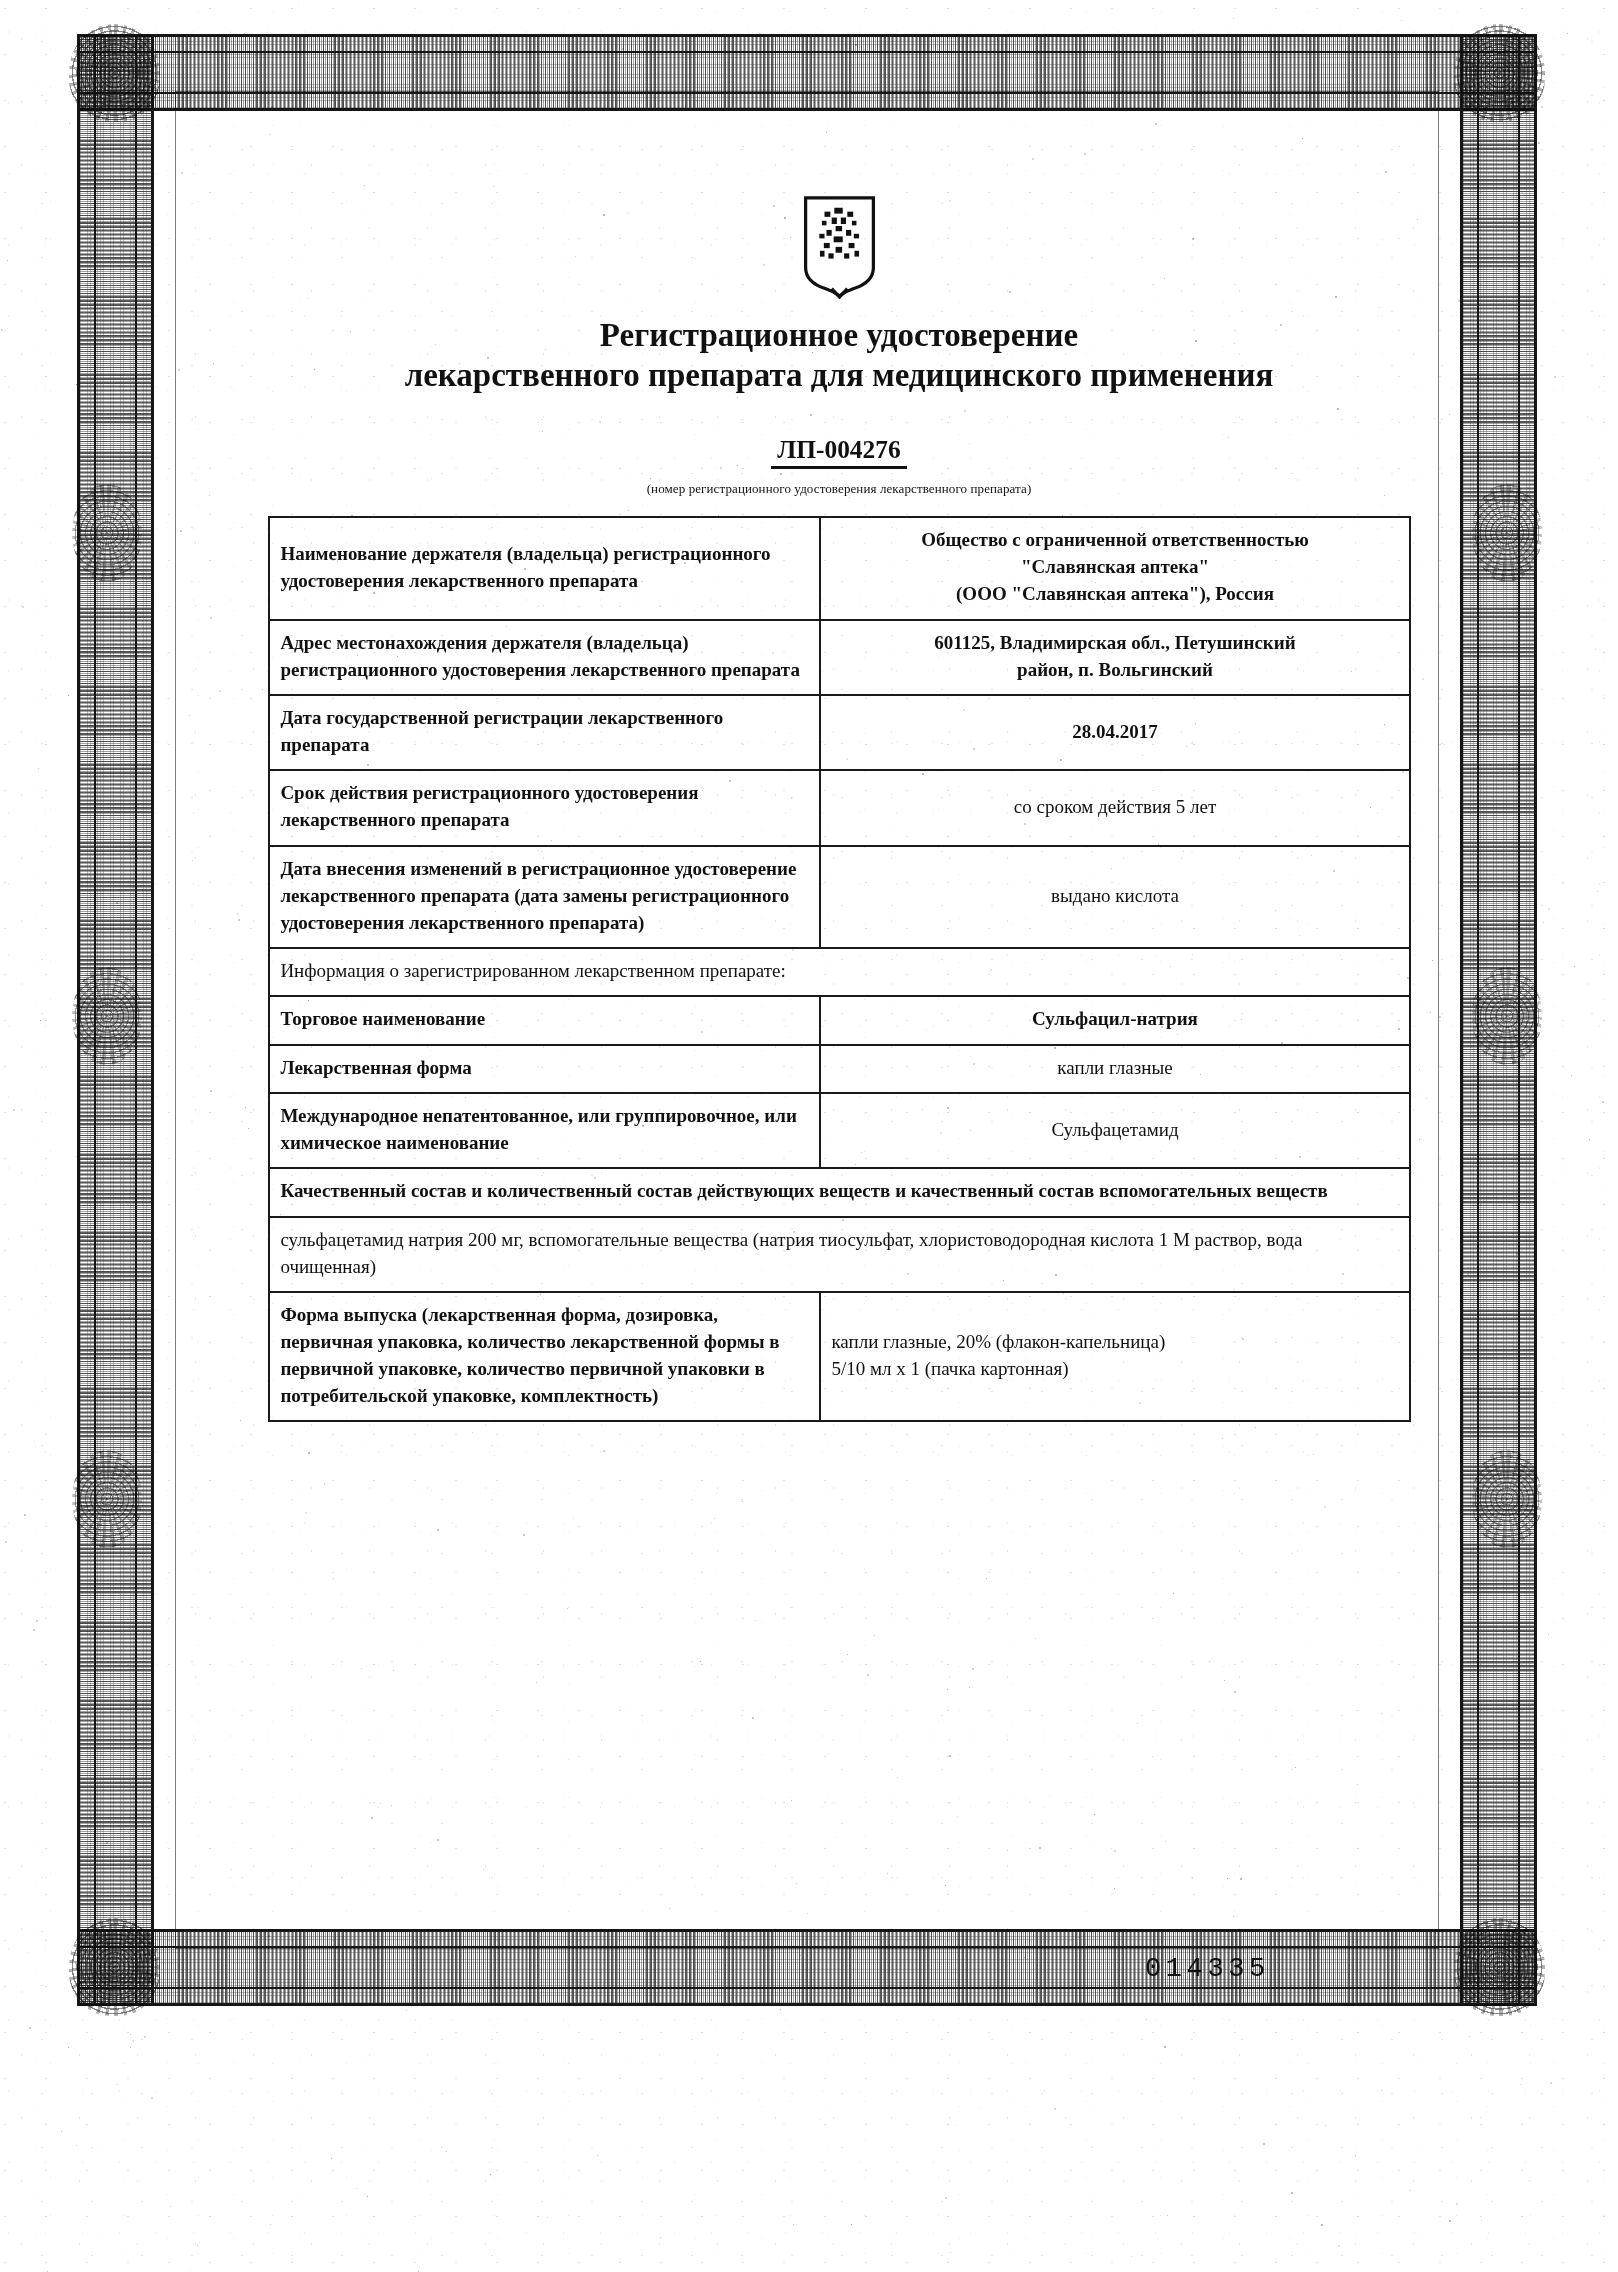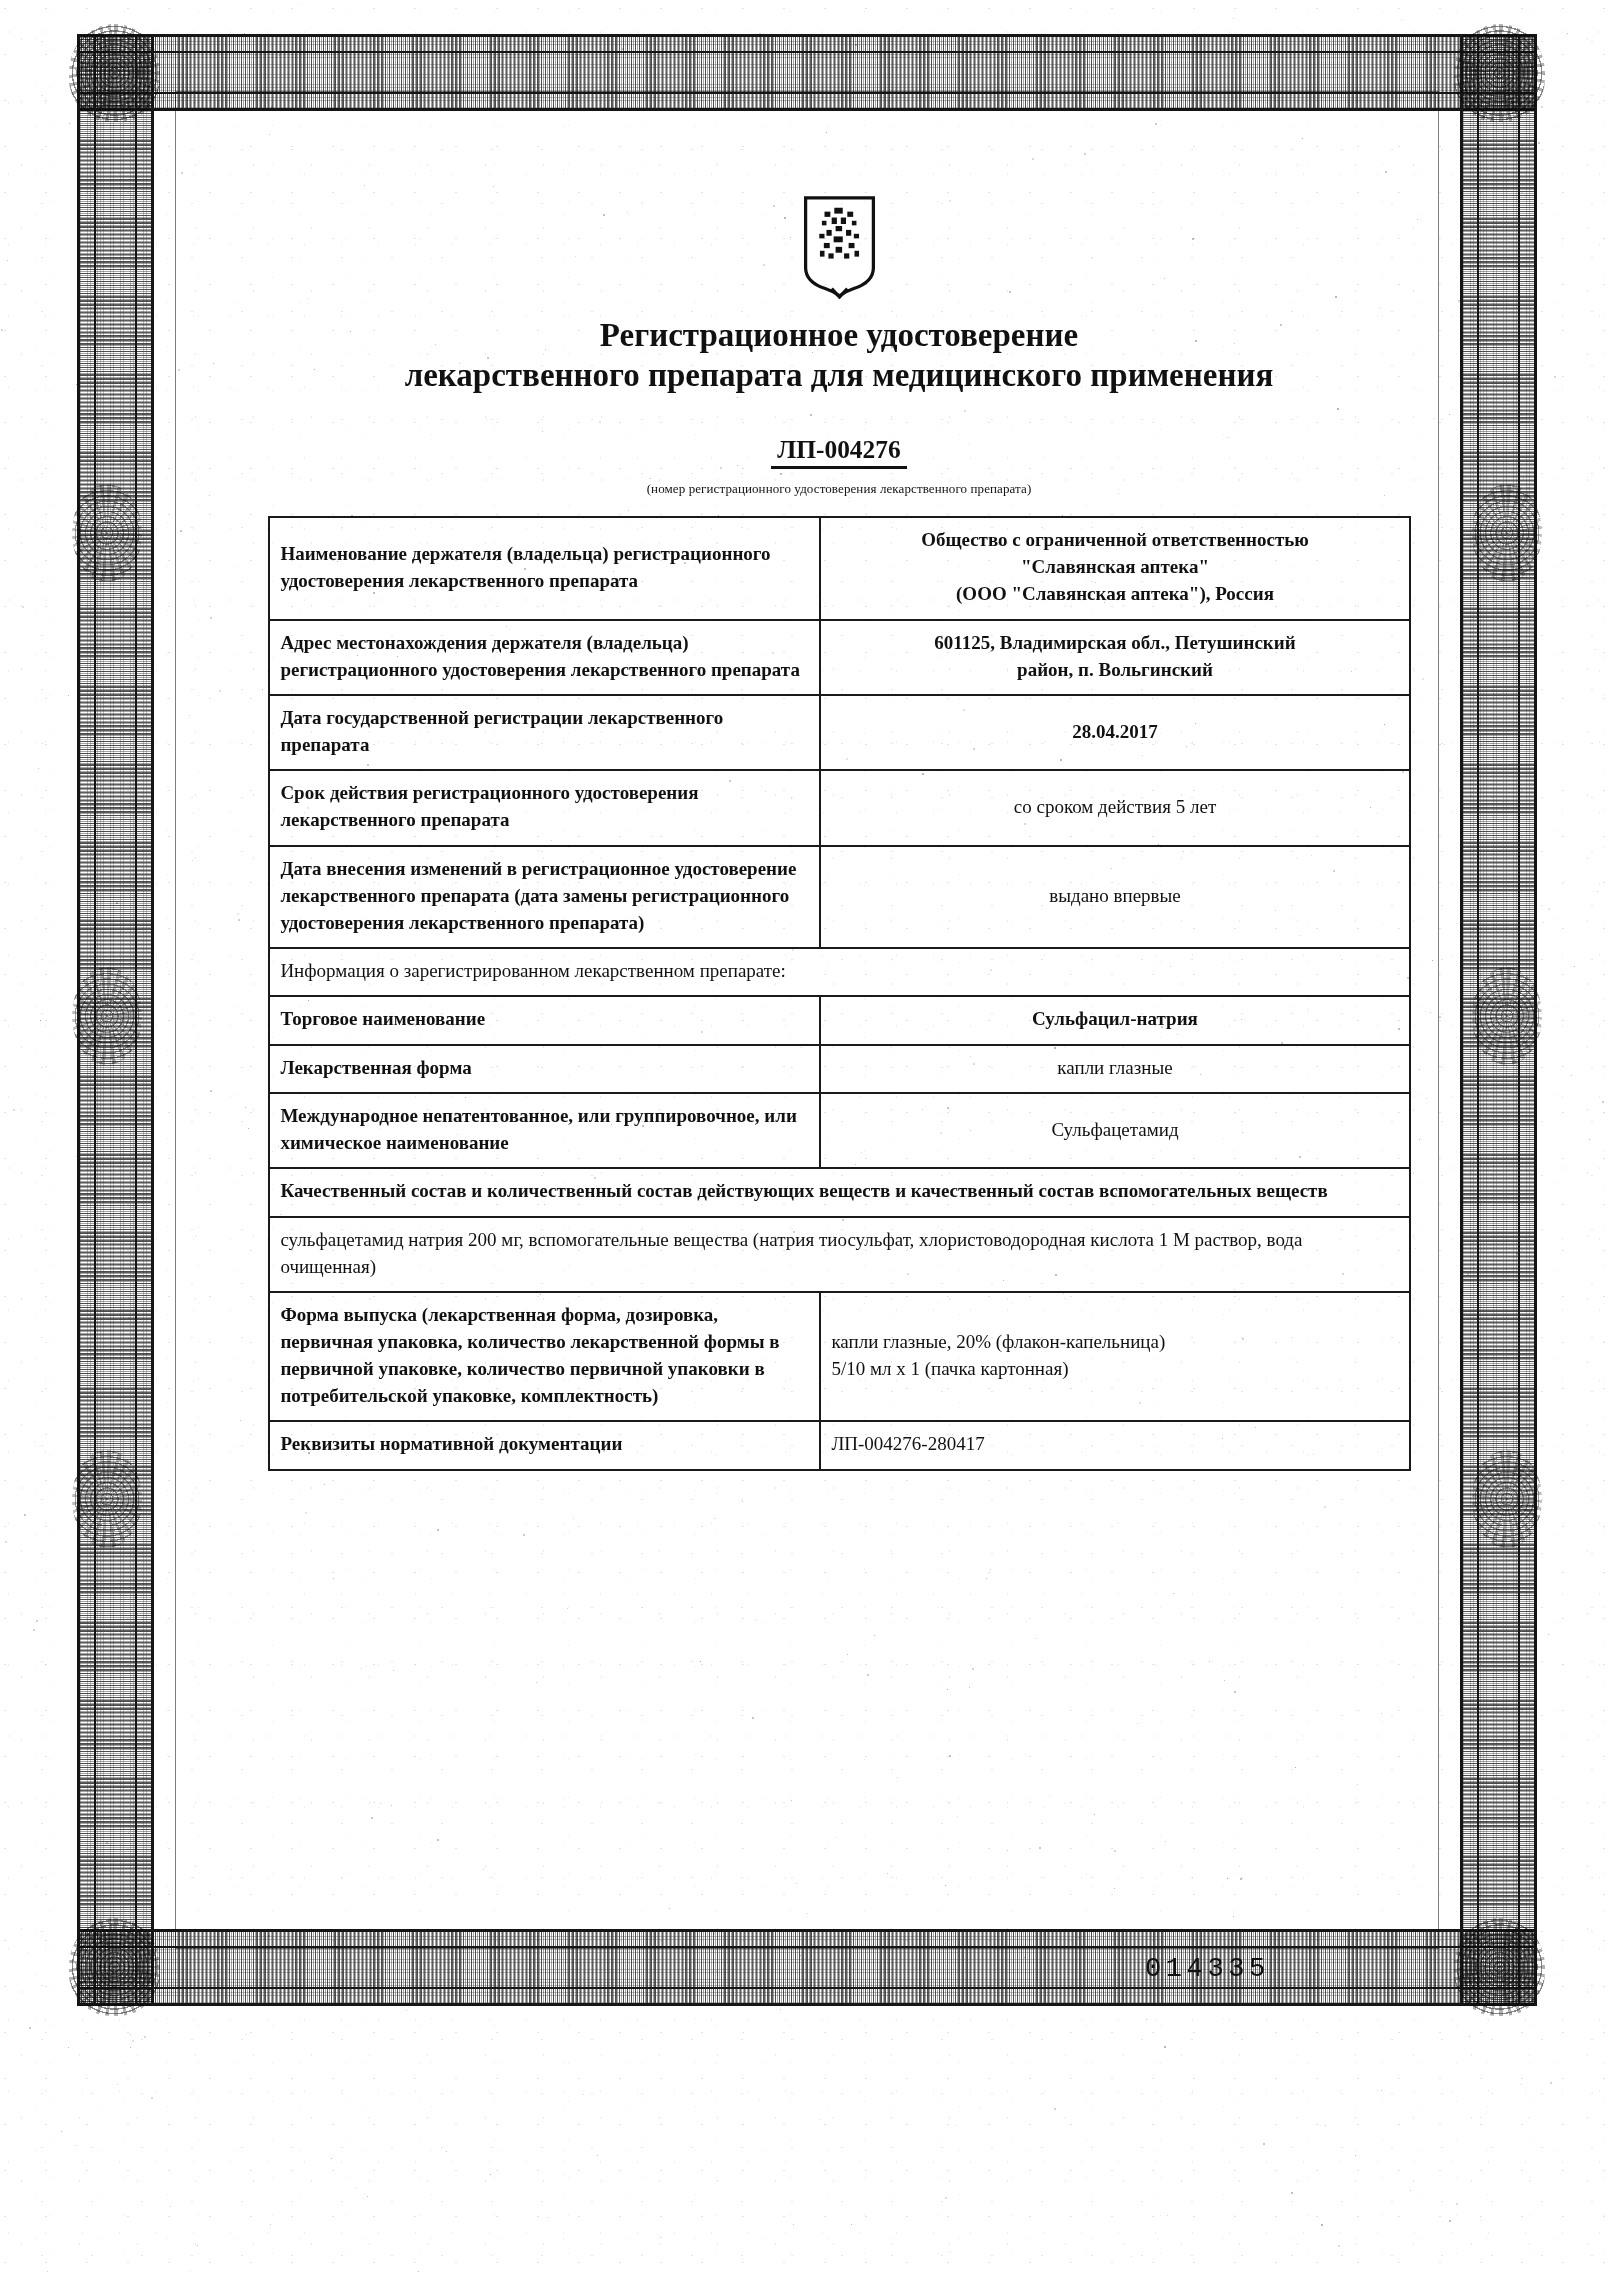--- a/index.html
+++ b/index.html
@@ -278,21 +278,21 @@
           <td class="value">28.04.2017</td>
         </tr>
 
         <tr>
           <td class="label">Срок действия регистрационного удостоверения лекарственного препарата</td>
           <td class="value plain">со сроком действия 5 лет</td>
         </tr>
 
         <tr>
           <td class="label">Дата внесения изменений в регистрационное удостоверение лекарственного препарата (дата замены регистрационного удостоверения лекарственного препарата)</td>
-          <td class="value plain">выдано впервые</td>
+          <td class="value plain">выдано кислота</td>
         </tr>
 
         <tr>
           <td class="full center plain" colspan="2">Информация о зарегистрированном лекарственном препарате:</td>
         </tr>
 
         <tr>
           <td class="label">Торговое наименование</td>
           <td class="value">Сульфацил-натрия</td>
         </tr>
@@ -317,24 +317,20 @@
         </tr>
 
         <tr>
           <td class="label">Форма выпуска (лекарственная форма, дозировка, первичная упаковка, количество лекарственной формы в первичной упаковке, количество первичной упаковки в потребительской упаковке, комплектность)</td>
           <td class="value left plain">
             <div>капли глазные, 20% (флакон-капельница)</div>
             <div>5/10 мл х 1 (пачка картонная)</div>
           </td>
         </tr>
 
-        <tr>
-          <td class="label">Реквизиты нормативной документации</td>
-          <td class="value left plain">ЛП-004276-280417</td>
-        </tr>
 
       </tbody>
     </table>
   </div>
 
   <div class="serial">014335</div>
 
   <div id="grain"></div>
 <div class="speck" style="width: 1.3px; height: 1.3px; left: 1426px; top: 1098px; opacity: 0.43;"></div>
     <div class="speck" style="width: 2px; height: 2px; left: 1333px; top: 870px; opacity: 0.49;"></div>

